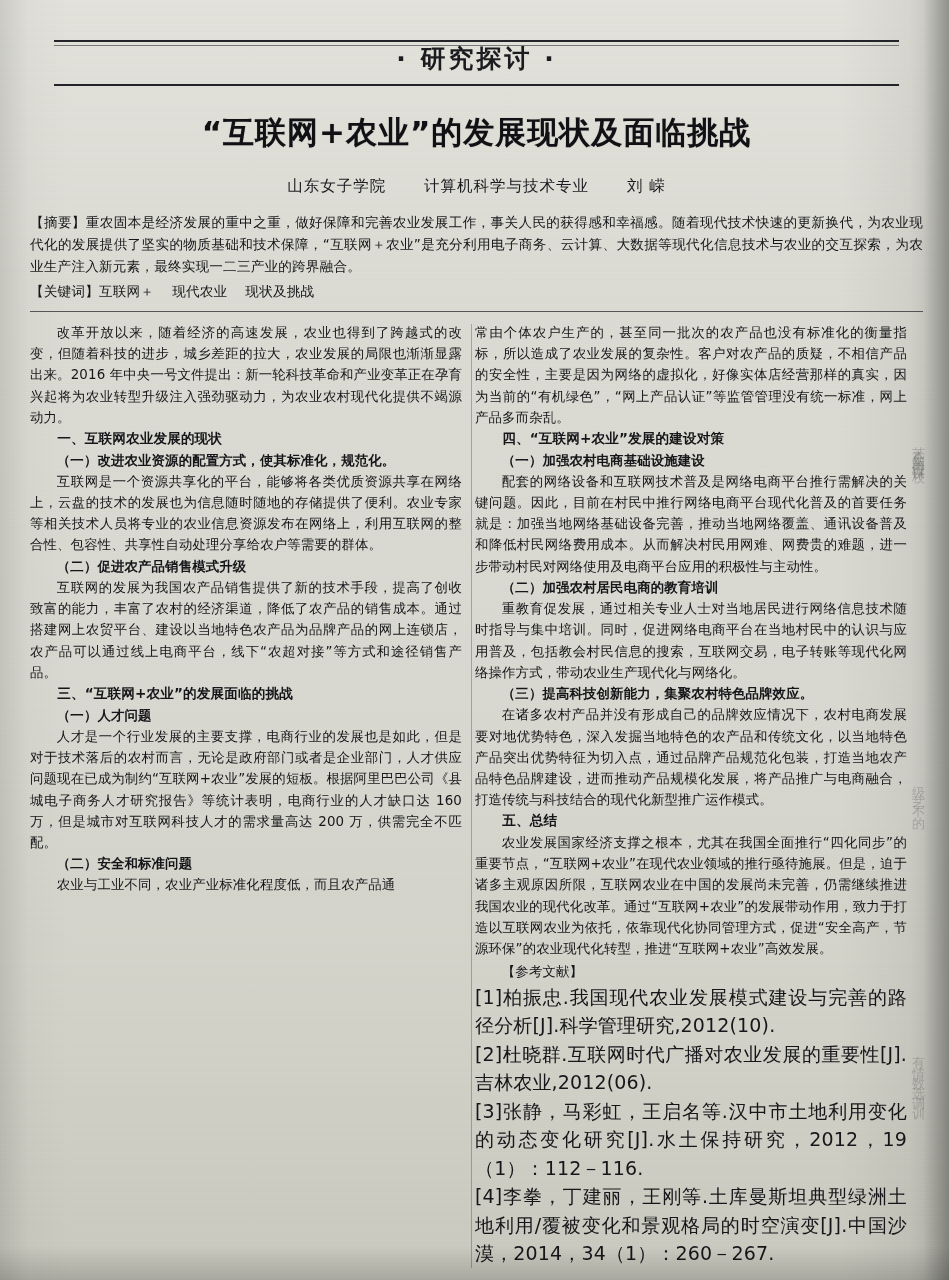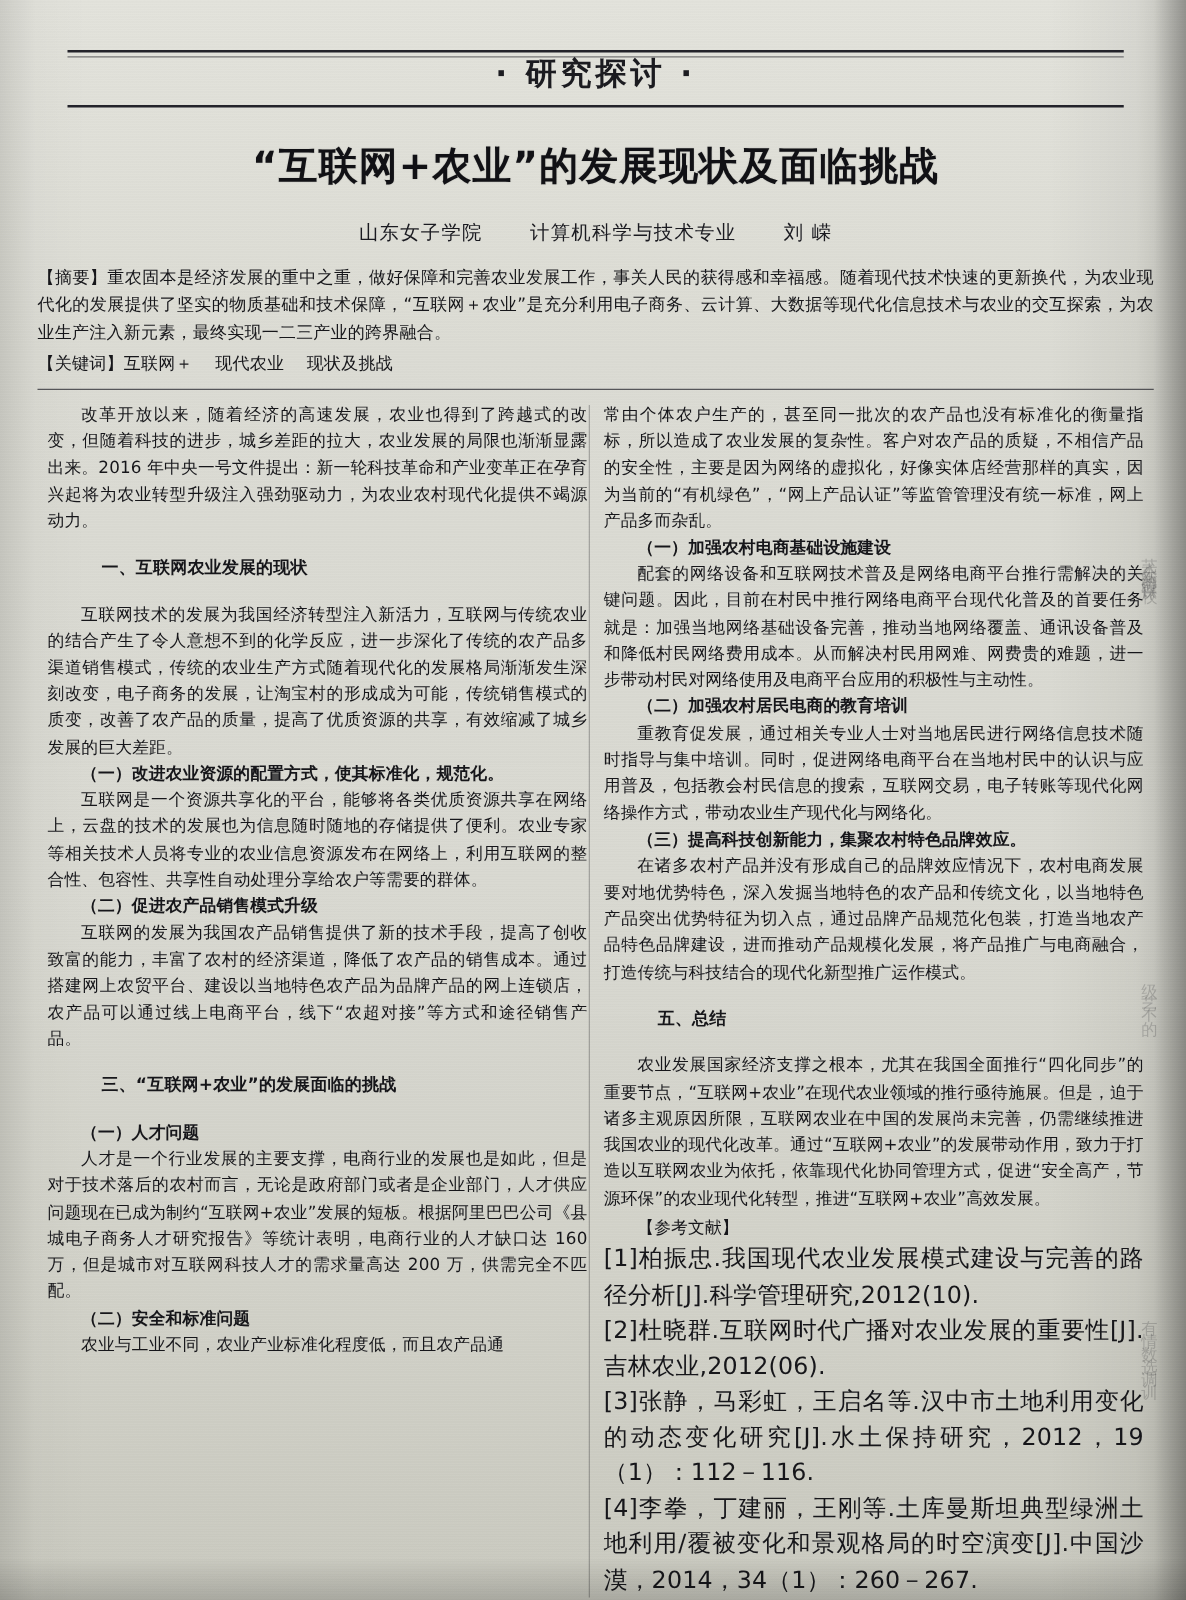--- a/index.html
+++ b/index.html
@@ -86,38 +86,37 @@
     border-bottom:1px solid #2a2a30;
     opacity:.75;
   }
 
   
   .cols{
     display:flex;
     gap:13px;
     margin:2px 6px 0 6px;
     position:relative;
-    justify-content:center;
   }
   .col{
     width:432px;
     font-size:13.4px;
     line-height:1.585;
     text-align:justify;
     letter-spacing:.15px;
   }
   .col-divider{
     position:absolute;
     left:441px;top:2px;bottom:0;
     width:1px;background:rgba(20,20,25,.28);
   }
   p{margin:0;text-indent:2em;}
   p.noind{text-indent:0;}
   h3.sec{
-    margin:16px;
+    margin:0;
     text-indent:2em;
     font-weight:bold;
     font-size:13.6px;
     line-height:1.585;
   }
   h4.sub{
     margin:0;
     text-indent:2em;
     font-size:13.4px;
     line-height:1.585;
@@ -198,33 +197,33 @@
     </div>
 
     <div class="hdr-divider"></div>
 
     <div class="cols">
       <div class="col-divider"></div>
 
       <div class="col" id="left-col">
           <p>改革开放以来，随着经济的高速发展，农业也得到了跨越式的改变，但随着科技的进步，城乡差距的拉大，农业发展的局限也渐渐显露出来。2016 年中央一号文件提出：新一轮科技革命和产业变革正在孕育兴起将为农业转型升级注入强劲驱动力，为农业农村现代化提供不竭源动力。</p>
           <h3 class="sec">一、互联网农业发展的现状</h3>
-          <p>互联网技术的发展为我国经济转型注入新活力，互联网与传统农业的结合产生了令人意想不到的化学反应，进一步深化了传统的农产品多渠道销售模式，传统的农业生产方式随着现代化的发展格局渐渐发生深刻改变，电子商务的发展，让淘宝村的形成成为可能，传统销售模式的质变，改善了农产品的质量，提高了优质资源的共享，有效缩减了城乡发展的巨大差距。</p>
           <h4 class="sub">（一）改进农业资源的配置方式，使其标准化，规范化。</h4>
           <p>互联网是一个资源共享化的平台，能够将各类优质资源共享在网络上，云盘的技术的发展也为信息随时随地的存储提供了便利。农业专家等相关技术人员将专业的农业信息资源发布在网络上，利用互联网的整合性、包容性、共享性自动处理分享给农户等需要的群体。</p>
           <h4 class="sub">（二）促进农产品销售模式升级</h4>
           <p>互联网的发展为我国农产品销售提供了新的技术手段，提高了创收致富的能力，丰富了农村的经济渠道，降低了农产品的销售成本。通过搭建网上农贸平台、建设以当地特色农产品为品牌产品的网上连锁店，农产品可以通过线上电商平台，线下“农超对接”等方式和途径销售产品。</p>
           <h3 class="sec">三、“互联网+农业”的发展面临的挑战</h3>
           <h4 class="sub">（一）人才问题</h4>
           <p>人才是一个行业发展的主要支撑，电商行业的发展也是如此，但是对于技术落后的农村而言，无论是政府部门或者是企业部门，人才供应问题现在已成为制约“互联网+农业”发展的短板。根据阿里巴巴公司《县城电子商务人才研究报告》等统计表明，电商行业的人才缺口达 160 万，但是城市对互联网科技人才的需求量高达 200 万，供需完全不匹配。</p>
           <h4 class="sub">（二）安全和标准问题</h4>
           <p>农业与工业不同，农业产业标准化程度低，而且农产品通</p>
         </div>
       <div class="col" id="right-col">
           <p class="noind">常由个体农户生产的，甚至同一批次的农产品也没有标准化的衡量指标，所以造成了农业发展的复杂性。客户对农产品的质疑，不相信产品的安全性，主要是因为网络的虚拟化，好像实体店经营那样的真实，因为当前的“有机绿色”，“网上产品认证”等监管管理没有统一标准，网上产品多而杂乱。</p>
+          <h3 class="sec">四、“互联网+农业”发展的建设对策</h3>
           <h4 class="sub">（一）加强农村电商基础设施建设</h4>
           <p>配套的网络设备和互联网技术普及是网络电商平台推行需解决的关键问题。因此，目前在村民中推行网络电商平台现代化普及的首要任务就是：加强当地网络基础设备完善，推动当地网络覆盖、通讯设备普及和降低村民网络费用成本。从而解决村民用网难、网费贵的难题，进一步带动村民对网络使用及电商平台应用的积极性与主动性。</p>
           <h4 class="sub">（二）加强农村居民电商的教育培训</h4>
           <p>重教育促发展，通过相关专业人士对当地居民进行网络信息技术随时指导与集中培训。同时，促进网络电商平台在当地村民中的认识与应用普及，包括教会村民信息的搜索，互联网交易，电子转账等现代化网络操作方式，带动农业生产现代化与网络化。</p>
           <h4 class="sub">（三）提高科技创新能力，集聚农村特色品牌效应。</h4>
           <p>在诸多农村产品并没有形成自己的品牌效应情况下，农村电商发展要对地优势特色，深入发掘当地特色的农产品和传统文化，以当地特色产品突出优势特征为切入点，通过品牌产品规范化包装，打造当地农产品特色品牌建设，进而推动产品规模化发展，将产品推广与电商融合，打造传统与科技结合的现代化新型推广运作模式。</p>
           <h3 class="sec">五、总结</h3>
           <p>农业发展国家经济支撑之根本，尤其在我国全面推行“四化同步”的重要节点，“互联网+农业”在现代农业领域的推行亟待施展。但是，迫于诸多主观原因所限，互联网农业在中国的发展尚未完善，仍需继续推进我国农业的现代化改革。通过“互联网+农业”的发展带动作用，致力于打造以互联网农业为依托，依靠现代化协同管理方式，促进“安全高产，节源环保”的农业现代化转型，推进“互联网+农业”高效发展。</p>
           <p class="refs-title">【参考文献】</p>
           <p class="ref">[1]柏振忠.我国现代农业发展模式建设与完善的路径分析[J].科学管理研究,2012(10).</p>

